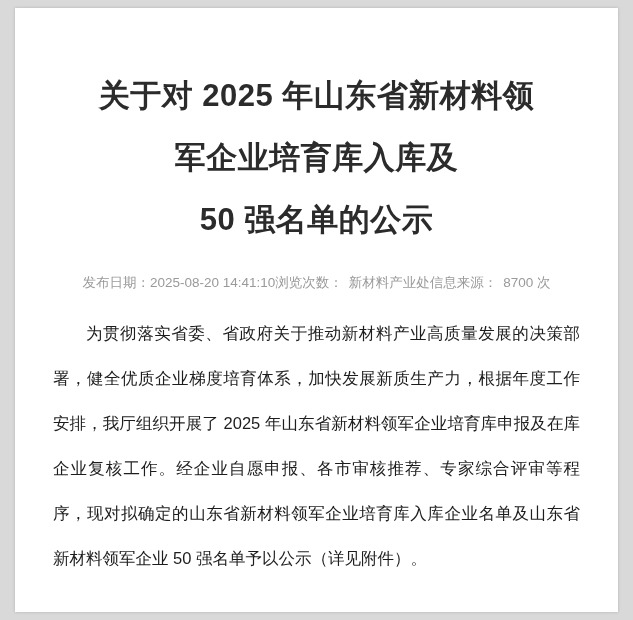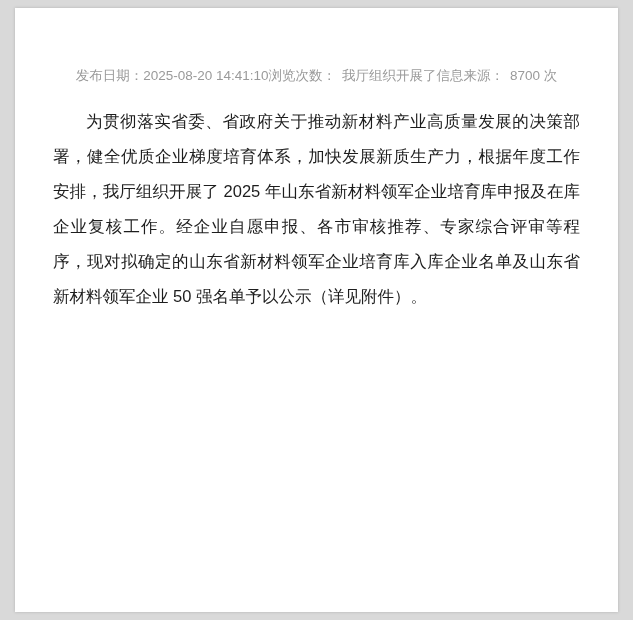--- a/index.html
+++ b/index.html
@@ -51,34 +51,39 @@
     display: inline;
   }
   .meta .sep {
     display: inline-block;
     width: 6px;
   }
   .body-text {
     margin-top: 18px;
     color: #1d1d1d;
     font-size: 16.5px;
-    line-height: 35px;
+    line-height: 45px;
     text-align: justify;
     text-justify: inter-ideograph;
     text-indent: 2em;
     padding: 0 4px;
   }
 </style>
 </head>
 <body>
 
 <div class="page">
   <div class="content">
 
+    <h1 class="doc-title">
+      <span class="title-line">关于对 2025 年山东省新材料领</span>
+      <span class="title-line">军企业培育库入库及</span>
+      <span class="title-line">50 强名单的公示</span>
+    </h1>
 
     <div class="meta">
-      <span>发布日期：</span><span>2025-08-20 14:41:10</span><span>浏览次数：</span><span class="sep"></span><span>我厅组织开展了</span><span>信息来源：</span><span class="sep"></span><span>8700 次</span>
+      <span>发布日期：</span><span>2025-08-20 14:41:10</span><span>浏览次数：</span><span class="sep"></span><span>新材料产业处</span><span>信息来源：</span><span class="sep"></span><span>8700 次</span>
     </div>
 
     <p class="body-text">为贯彻落实省委、省政府关于推动新材料产业高质量发展的决策部署，健全优质企业梯度培育体系，加快发展新质生产力，根据年度工作安排，我厅组织开展了 2025 年山东省新材料领军企业培育库申报及在库企业复核工作。经企业自愿申报、各市审核推荐、专家综合评审等程序，现对拟确定的山东省新材料领军企业培育库入库企业名单及山东省新材料领军企业 50 强名单予以公示（详见附件）。</p>
 
   </div>
 </div>
 
 </body></html>

